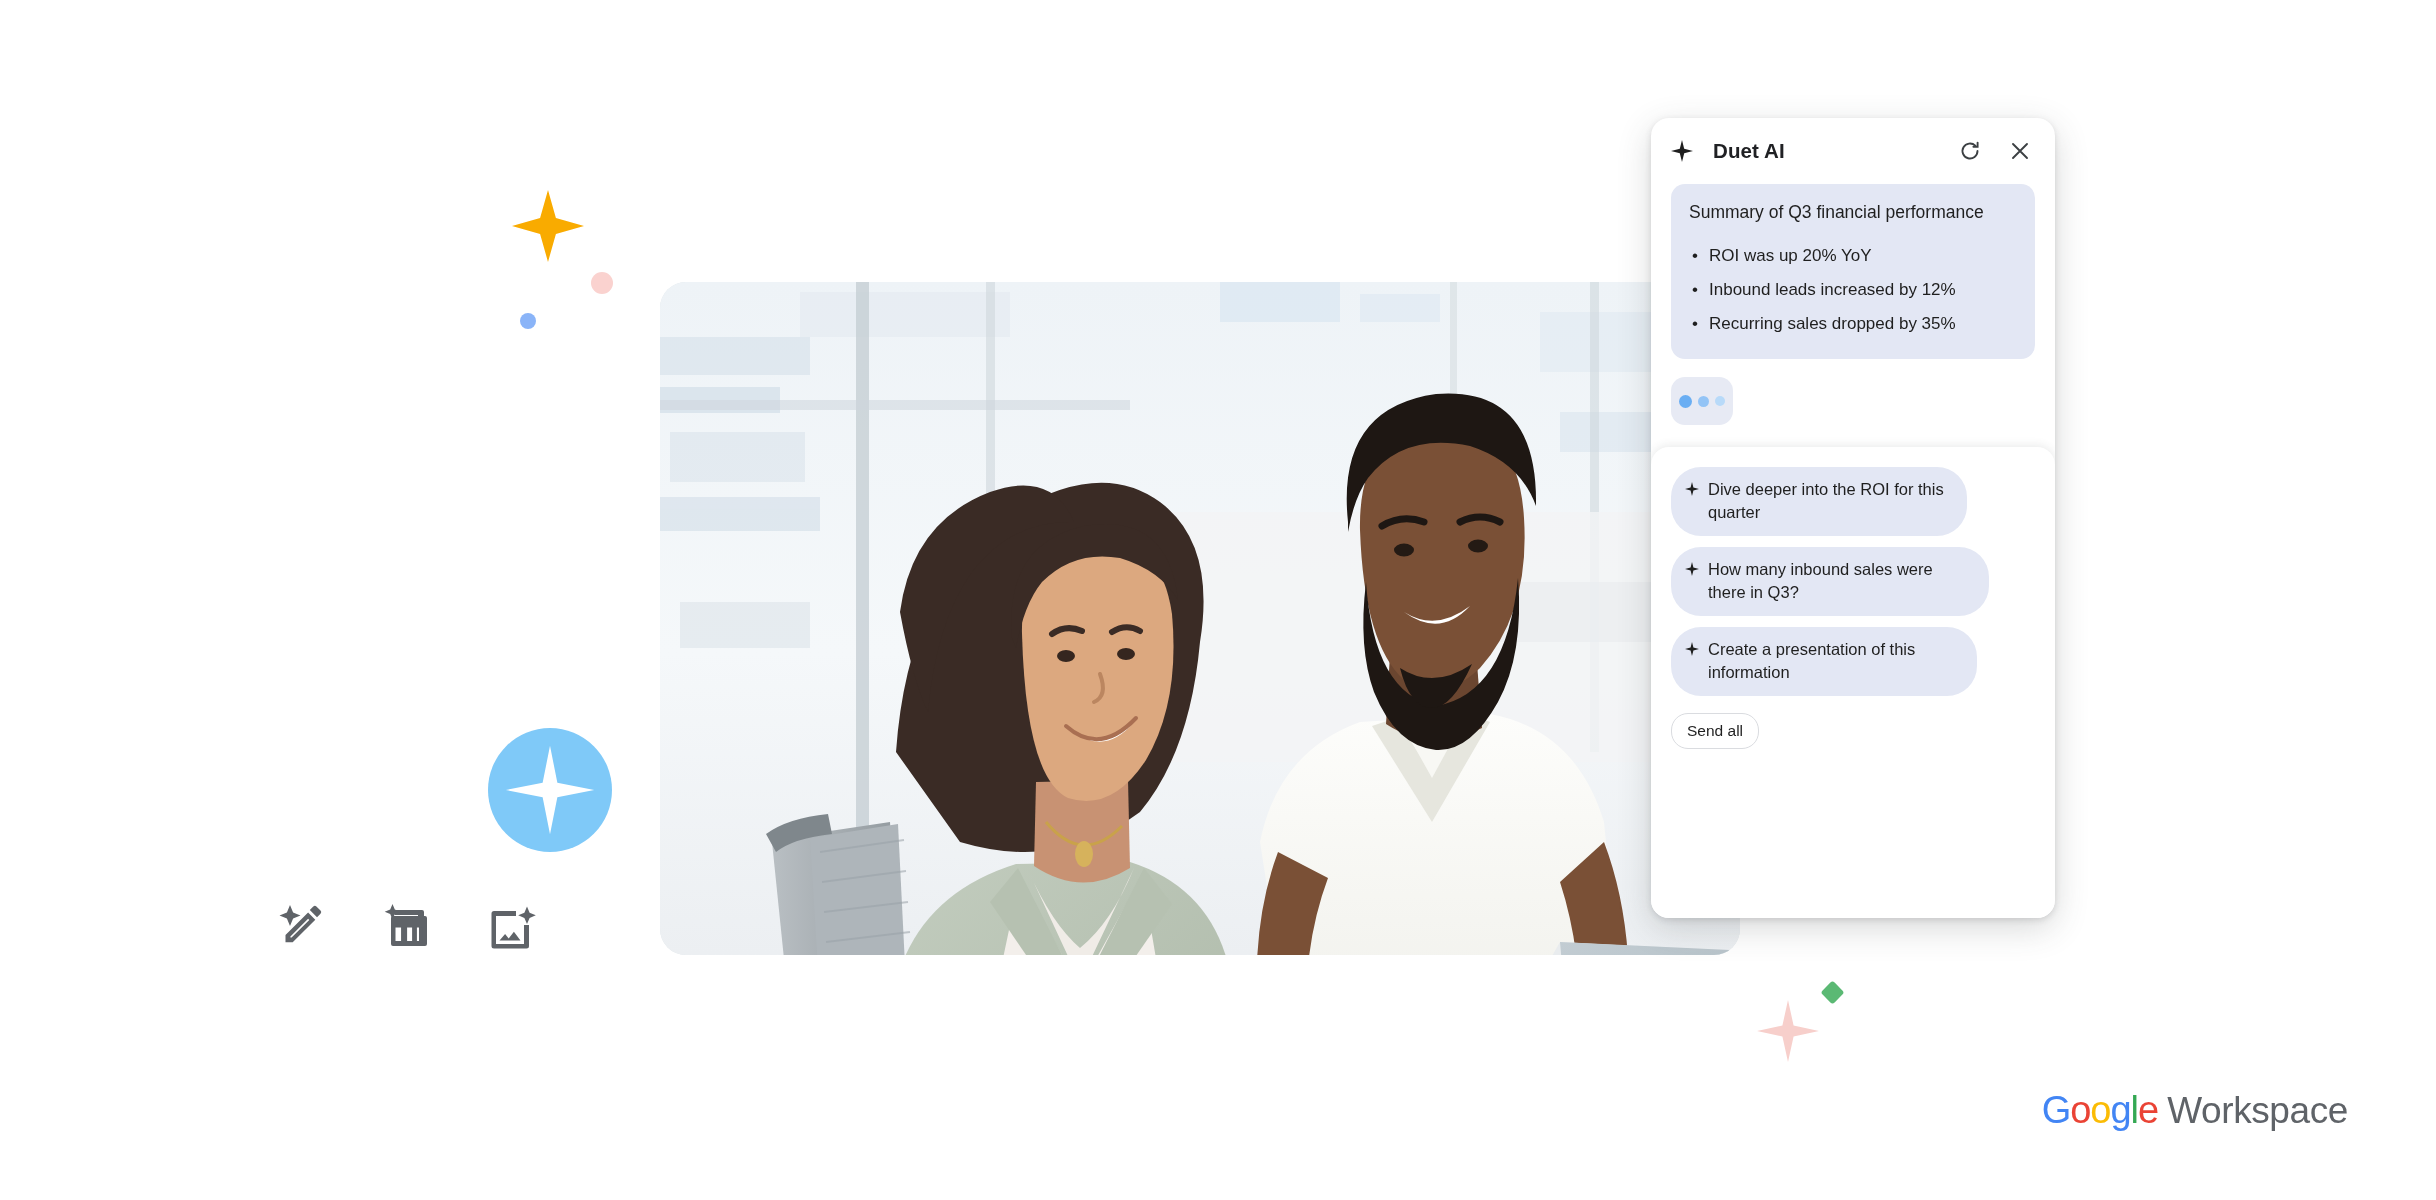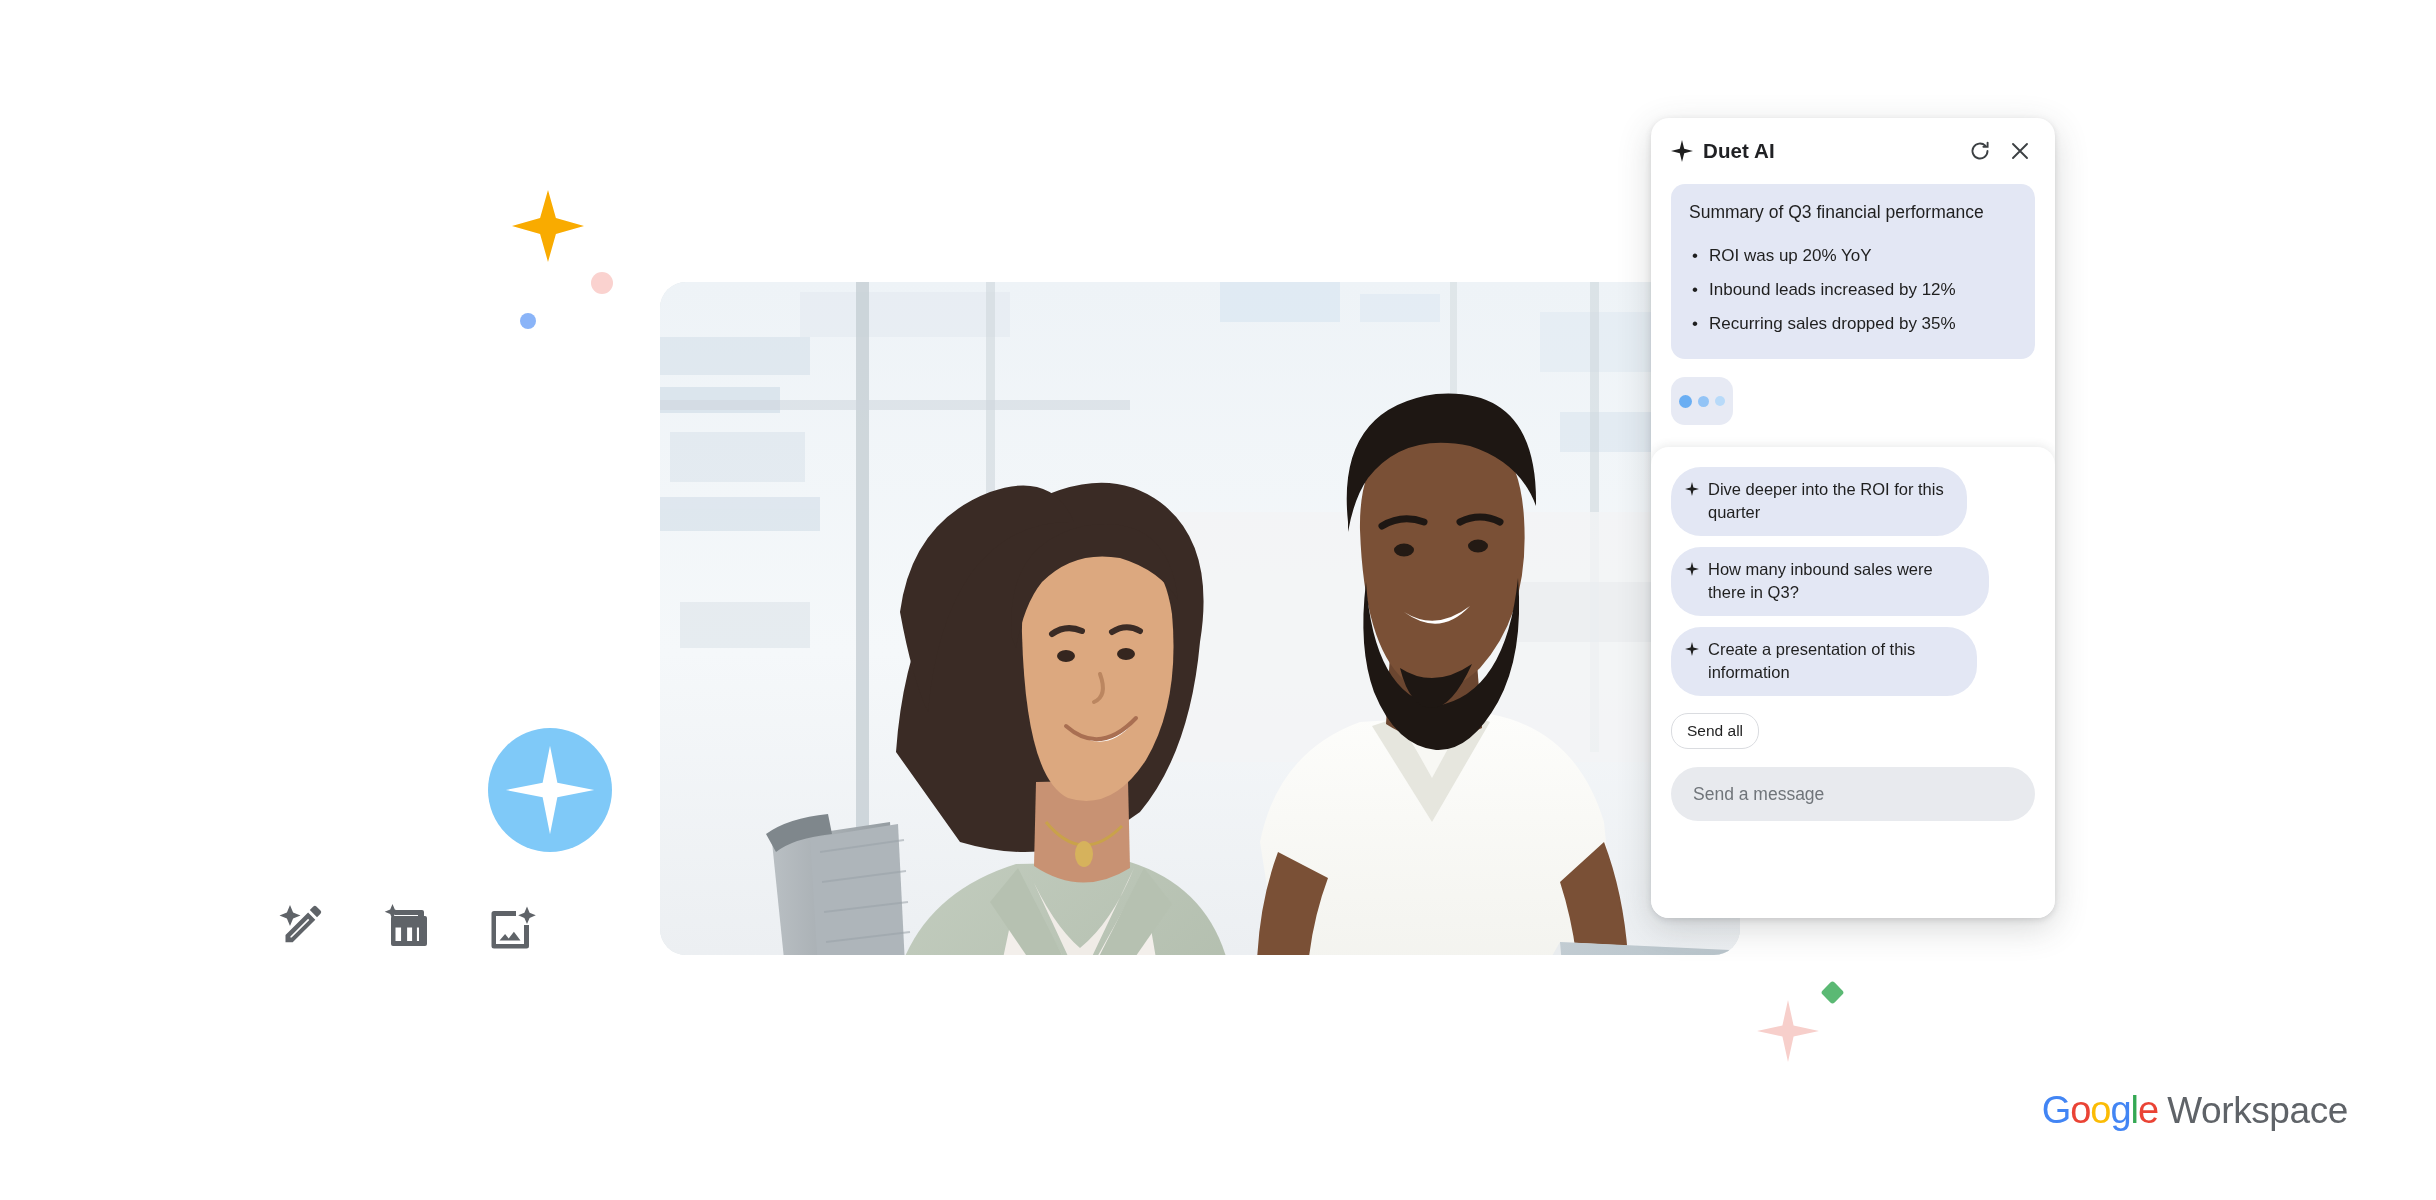--- a/index.html
+++ b/index.html
@@ -66,21 +66,21 @@
     width: 404px; height: 800px;
     background: #ffffff;
     border-radius: 18px;
     box-shadow: 0 2px 6px rgba(60,64,67,.16), 0 10px 34px rgba(60,64,67,.20);
     display: flex; flex-direction: column;
     overflow: hidden;
   }
   .panel-header {
     display: flex; align-items: center;
     padding: 18px 20px 10px 20px;
-    gap: 10px;
+    gap: 20px;
   }
   .panel-header .title {
     font-size: 20.5px; font-weight: bold; color: #202124;
     letter-spacing: .1px; flex: 1;
   }
   .hdr-icon {
     width: 30px; height: 30px; display: flex; align-items: center; justify-content: center;
     cursor: pointer; border-radius: 50%;
   }
   .sparkle-black { width: 22px; height: 22px; background: #1f1f1f;
@@ -426,23 +426,20 @@
         <span class="sp"></span>
         <span class="txt">How many inbound sales were there in Q3?</span>
       </div>
       <div class="chip chip-3">
         <span class="sp"></span>
         <span class="txt">Create a presentation of this information</span>
       </div>
 
       <button class="show-all">Send all</button>
 
-      <div class="composer">
-        <input type="text" placeholder="Send a message" style="">
-      </div>
     </div>
   </div>
 
   <div id="gw-logo">
     <span class="g-word"><span style="color:#4285F4">G</span><span style="color:#EA4335">o</span><span style="color:#FBBC05">o</span><span style="color:#4285F4">g</span><span style="color:#34A853">l</span><span style="color:#EA4335">e</span></span>
     <span class="ws">Workspace</span>
   </div>
 
 </div>
 

